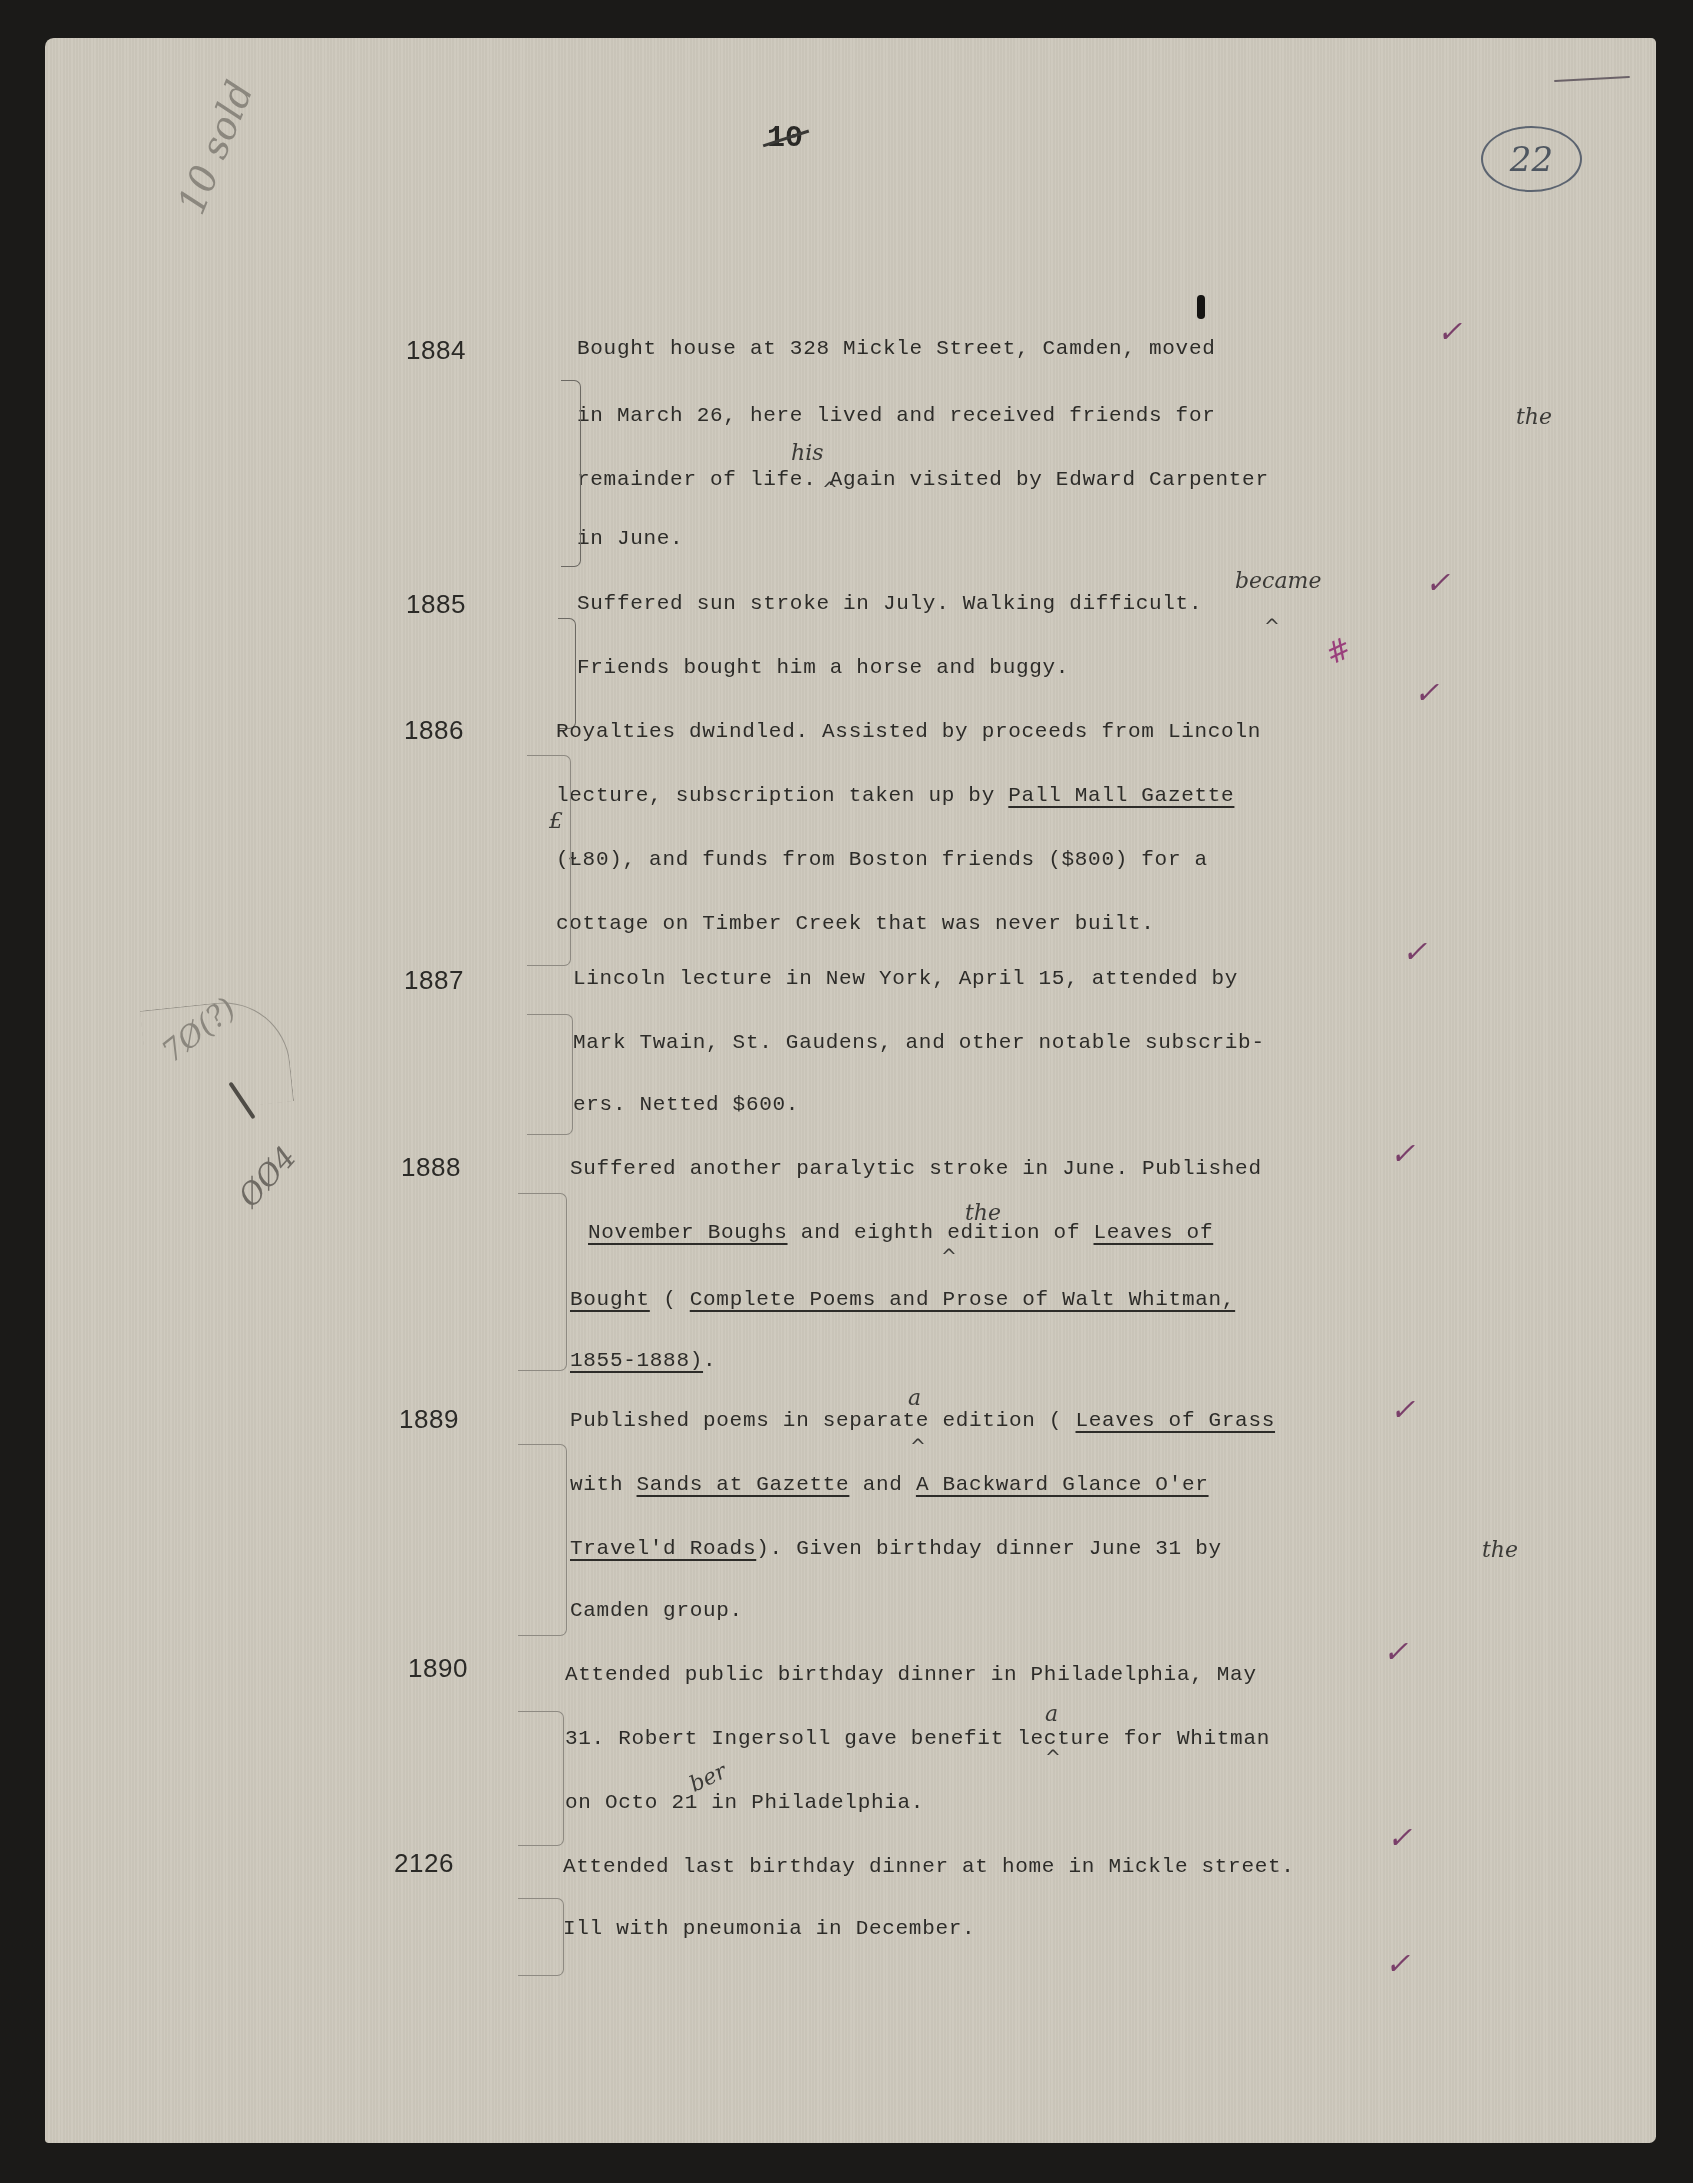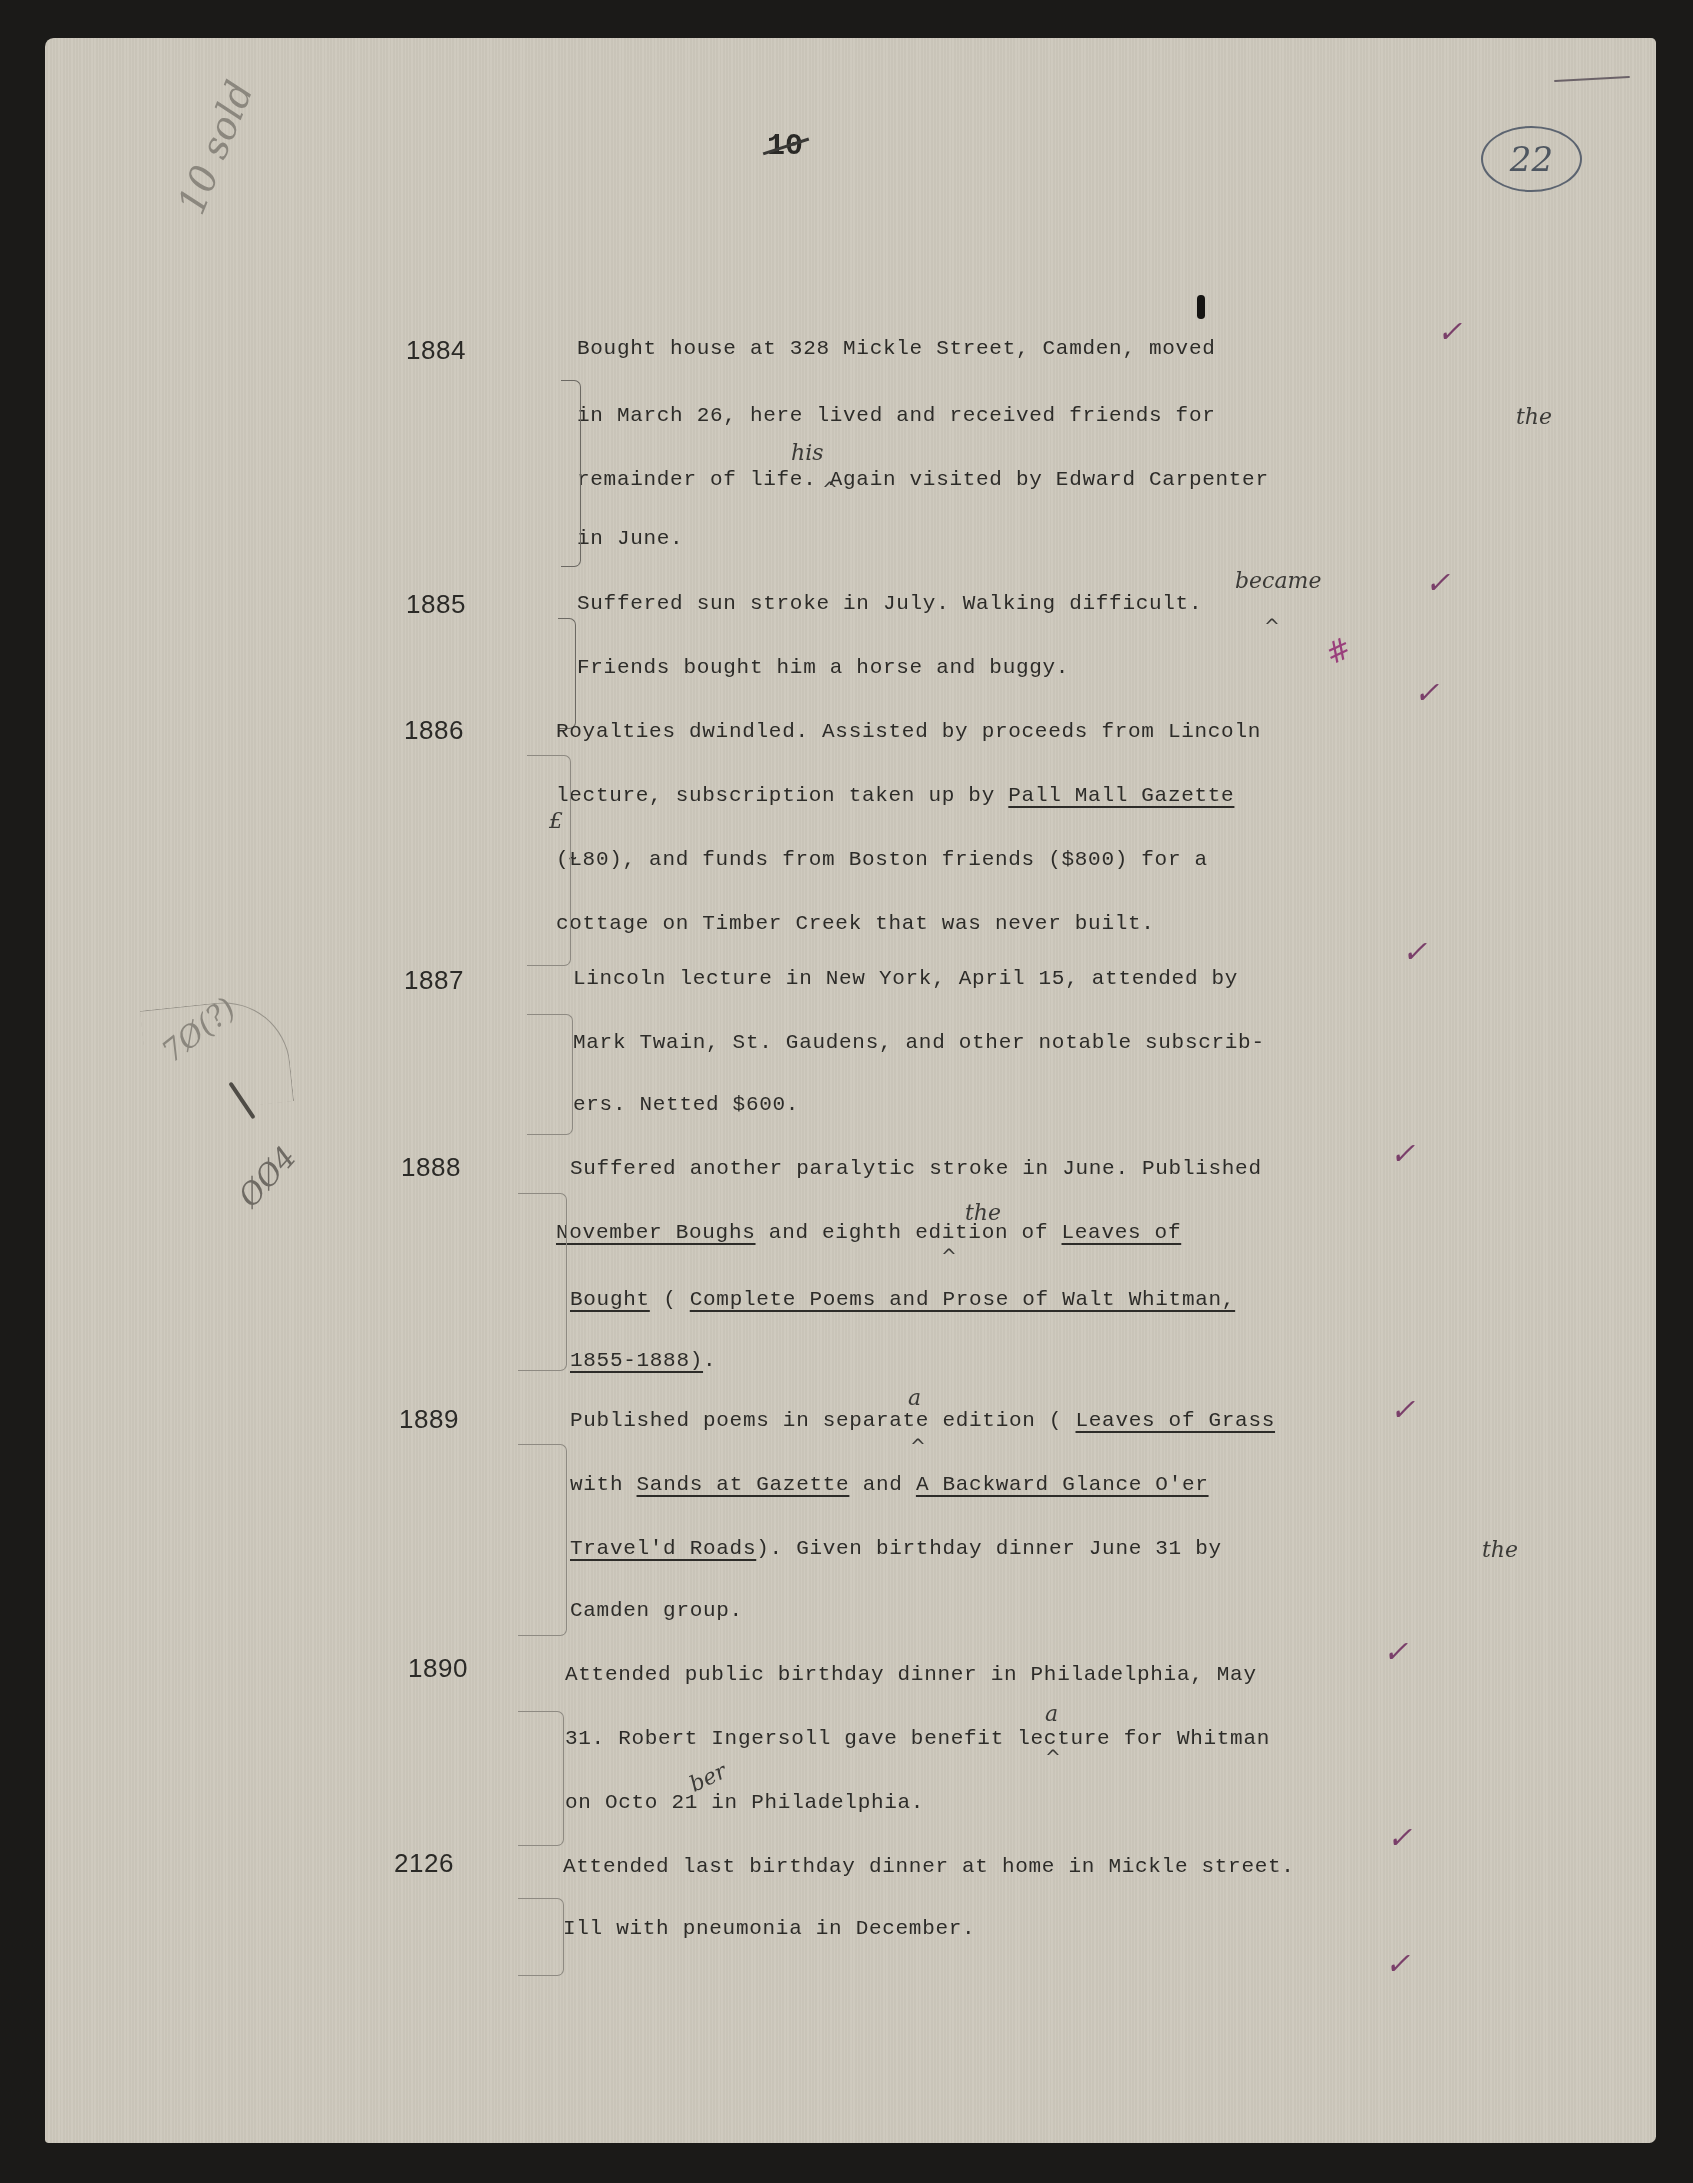--- a/index.html
+++ b/index.html
@@ -9,21 +9,21 @@
     font-family:"Liberation Mono", "DejaVu Sans Mono", monospace;
   }
   .paper {
     position:absolute; left:45px; top:38px; width:1611px; height:2105px;
     background:#cdc8bc;
     background-image: repeating-linear-gradient(90deg, rgba(255,255,255,0.04) 0 1.4px, rgba(0,0,0,0.02) 1.4px 3.3px);
     border-radius:8.6px 4.8px 6.7px 3.8px;
   }
   .old-page-num {
     position:absolute; left:767px; top:121px; font-size:30px; color:#2a2926;
-    font-family:"Liberation Mono", monospace; font-weight:bold;margin-top:8px;
+    font-family:"Liberation Mono", monospace; font-weight:bold;
   }
   .old-page-num::after {
     content:""; position:absolute; left:-4.8px; right:-6.7px; top:16px; height:2.9px;
     background:#3a3936; transform:rotate(-18deg);
   }
   .circled-num {
     position:absolute; left:1481px; top:126px; width:97px; height:62px;
     border:2.4px solid #5c6470; border-radius:50%;
     font-family:"DejaVu Serif", serif; font-style:italic;
     font-size:34px; color:#4e5660; display:flex; align-items:center; justify-content:center;
@@ -128,21 +128,21 @@
   <div class="line" style="left:573px;top:967px">Lincoln lecture in New York, April 15, attended by</div>
   <div class="line" style="left:573px;top:1031px">Mark Twain, St. Gaudens, and other notable subscrib-</div>
   <div class="line" style="left:573px;top:1093px">ers. Netted $600.</div>
   <div class="check" style="left:1402px;top:934px">✓</div>
   <div class="bracket bracket-thin" style="left:527px;top:1014px;width:45px;height:119px"></div>
 </div>
 
 <div>
   <div class="year" style="left:401px;top:1152px">1888</div>
   <div class="line" style="left:570px;top:1157px">Suffered another paralytic stroke in June. Published</div>
-  <div class="line" style="left:556px;top:1221px"><span class="u">November Boughs</span> <span>and eighth edition of</span> <span class="u">Leaves of</span></div>
+  <div class="line" style="left:588px;top:1221px"><span class="u">November Boughs</span> <span>and eighth edition of</span> <span class="u">Leaves of</span></div>
   <div class="ins" style="left:965px;top:1200px">the</div>
   <div class="caret" style="left:941px;top:1245px">^</div>
   <div class="line" style="left:570px;top:1288px"><span class="u">Bought</span> <span>(</span> <span class="u">Complete Poems and Prose of Walt Whitman,</span></div>
   <div class="line" style="left:570px;top:1349px"><span class="u">1855-1888)</span><span>.</span></div>
   <div class="check" style="left:1390px;top:1136px">✓</div>
   <div class="bracket bracket-thin" style="left:518px;top:1193px;width:48px;height:176px"></div>
 </div>
 
 <div>
   <div class="year" style="left:399px;top:1404px">1889</div>

